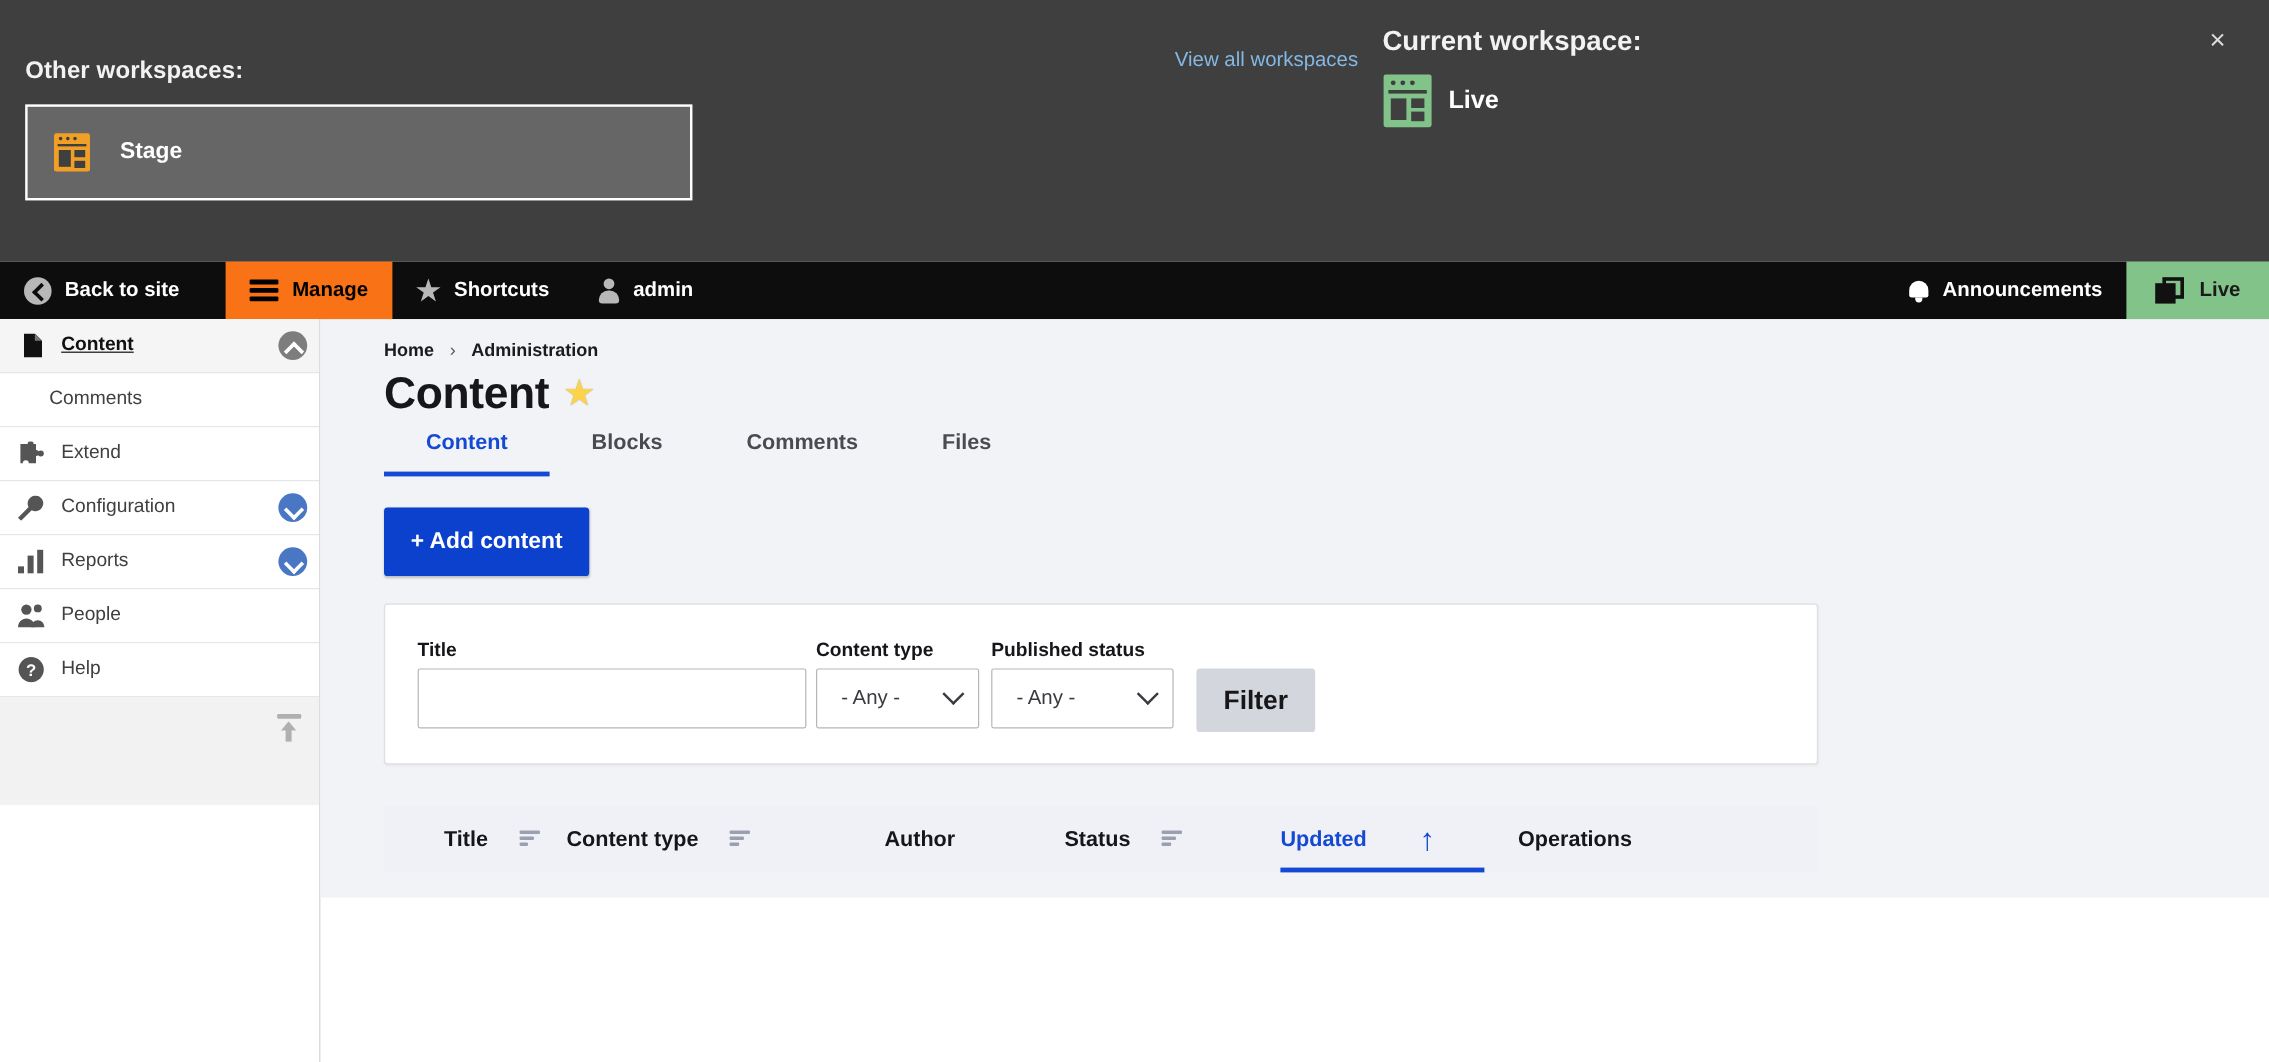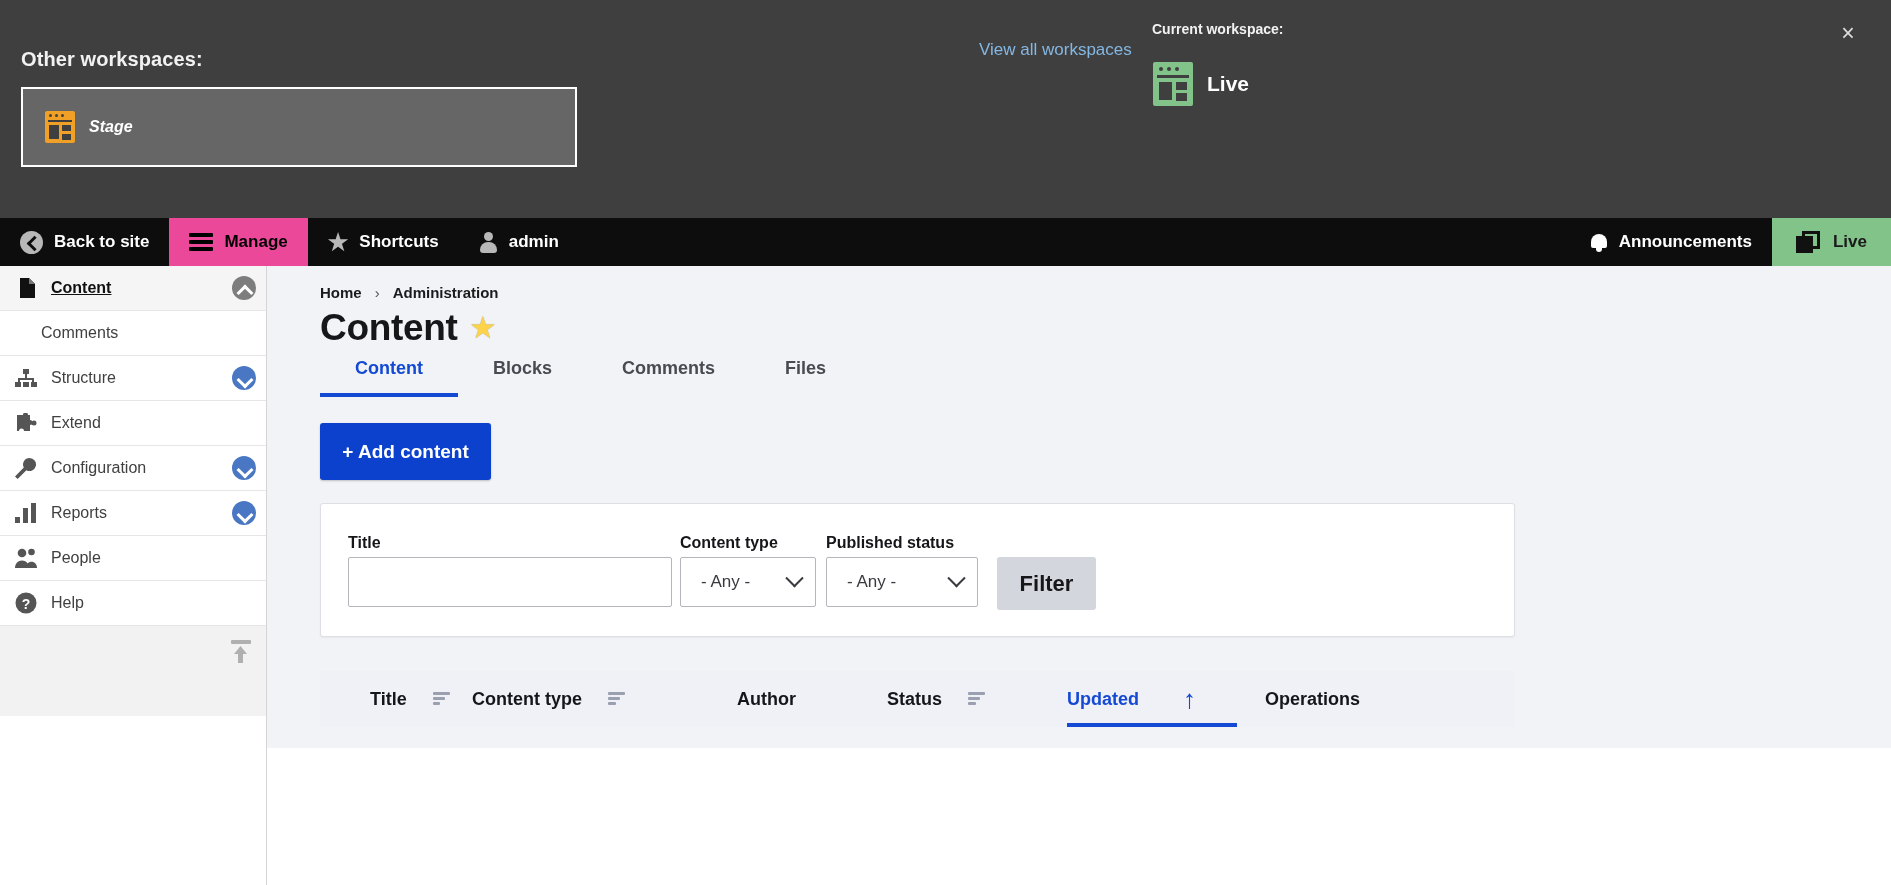--- a/index.html
+++ b/index.html
@@ -32,23 +32,22 @@
   }
   .ws-other-box {
     position: absolute; left: 21px; top: 87px;
     width: 556px; height: 80px;
     background: #666666;
     border: 2px solid #ffffff;
     display: flex; align-items: center;
     padding-left: 22px; cursor: pointer;
   }
   .ws-item-name {
-    color: #ffffff; font-size: 16px; font-weight: bold;
-    margin-left: 14px;
-    font-style: italic;
+    color: #ffffff; font-size: 19px; font-weight: bold;
+    margin-left: 25px;
   }
 
   
   .ws-icon { width: 30px; height: 32px; position: relative; display:inline-block;}
   .ws-icon .frame {
     position:absolute; left:0; top:0; width:100%; height:100%;
     border-radius: 2px;
   }
   .ws-icon .dots { position:absolute; left:4px; top:3px; display:flex; gap:3px; }
   .ws-icon .dots i { width:3px; height:3px; background:#3f3f3f; border-radius:50%; display:block;}
@@ -56,21 +55,21 @@
   .ws-icon .bl { position:absolute; left:4px; top:14px; width:10px; bottom:4px; background:#3f3f3f;}
   .ws-icon .br1 { position:absolute; left:17px; top:14px; right:4px; height:6px; background:#3f3f3f;}
   .ws-icon .br2 { position:absolute; left:17px; top:23px; right:4px; height:6px; background:#3f3f3f;}
 
   .ws-view-all {
     position: absolute; left: 979px; top: 40px;
     color: #85b7e3; font-size: 17px; cursor: pointer;
   }
   .ws-current-label {
     position: absolute; left: 1152px; top: 21px;
-    color: #f2f2f2; font-size: 14px; font-weight: bold;
+    color: #f2f2f2; font-size: 23px; font-weight: bold;
   }
   .ws-current-item {
     position: absolute; left: 1153px; top: 62px;
     display: flex; align-items: center; cursor: pointer;
   }
   .ws-current-name {
     color: #ffffff; font-size: 21px; font-weight: bold; margin-left: 14px;
   }
   .ws-current-item .ws-icon { width:40px; height:44px; }
   .ws-current-item .ws-icon .dots { left:6px; top:5px; gap:4px;}
@@ -86,21 +85,21 @@
     width: 1891px; height: 48px;
     background: #0d0d0d;
     display: flex; align-items: stretch;
   }
   .tb-item {
     display: flex; align-items: center; gap: 11px;
     padding: 0 20px; color: #ffffff;
     font-size: 17px; font-weight: bold; cursor: pointer;
     white-space: nowrap;
   }
-  .tb-item.active { background: #ec4899; color: #000000; }
+  .tb-item.active { background: #f97316; color: #000000; margin-left: 19px; }
   .tb-spacer { flex: 1 1 auto; }
   .tb-live {
     background: #82c38a; color: #1a1a1a;
     display:flex; align-items:center; gap: 13px;
     padding: 0 24px; font-size: 17px; font-weight: bold; cursor:pointer;
   }
 
   .ic-back {
     width: 23px; height: 23px; border-radius: 50%;
     background: #b8b8b8; position: relative; flex: none;
@@ -402,36 +401,20 @@
         </svg>
     </span>
     <span class="sb-label">Content</span>
     <span class="sb-chev gray up"></span>
   </div>
 
   <div class="sb-sub">
     <span class="sb-label">Comments</span>
   </div>
 
-  <div class="sb-item">
-    <span class="sb-ic">
-      <svg width="22" height="19" viewBox="0 0 22 19">
-          <rect x="8" y="0" width="6" height="5"></rect>
-          <rect x="10" y="5" width="2" height="5"></rect>
-          <rect x="3" y="9" width="16" height="2"></rect>
-          <rect x="3" y="10" width="2" height="4"></rect>
-          <rect x="17" y="10" width="2" height="4"></rect>
-          <rect x="0" y="13" width="6" height="5"></rect>
-          <rect x="8" y="13" width="6" height="5"></rect>
-          <rect x="16" y="13" width="6" height="5"></rect>
-        </svg>
-    </span>
-    <span class="sb-label">Structure</span>
-    <span class="sb-chev"></span>
-  </div>
 
 
   <div class="sb-item">
     <span class="sb-ic">
       <svg width="22" height="20" viewBox="0 0 22 20">
           <path d="M2 2h6a2.5 2.5 0 015 0h2v5a2.5 2.5 0 010 5v6H9a2.5 2.5 0 00-5 0H2z"></path>
           <circle cx="19" cy="10" r="2.5"></circle>
         </svg>
     </span>
     <span class="sb-label">Extend</span>

